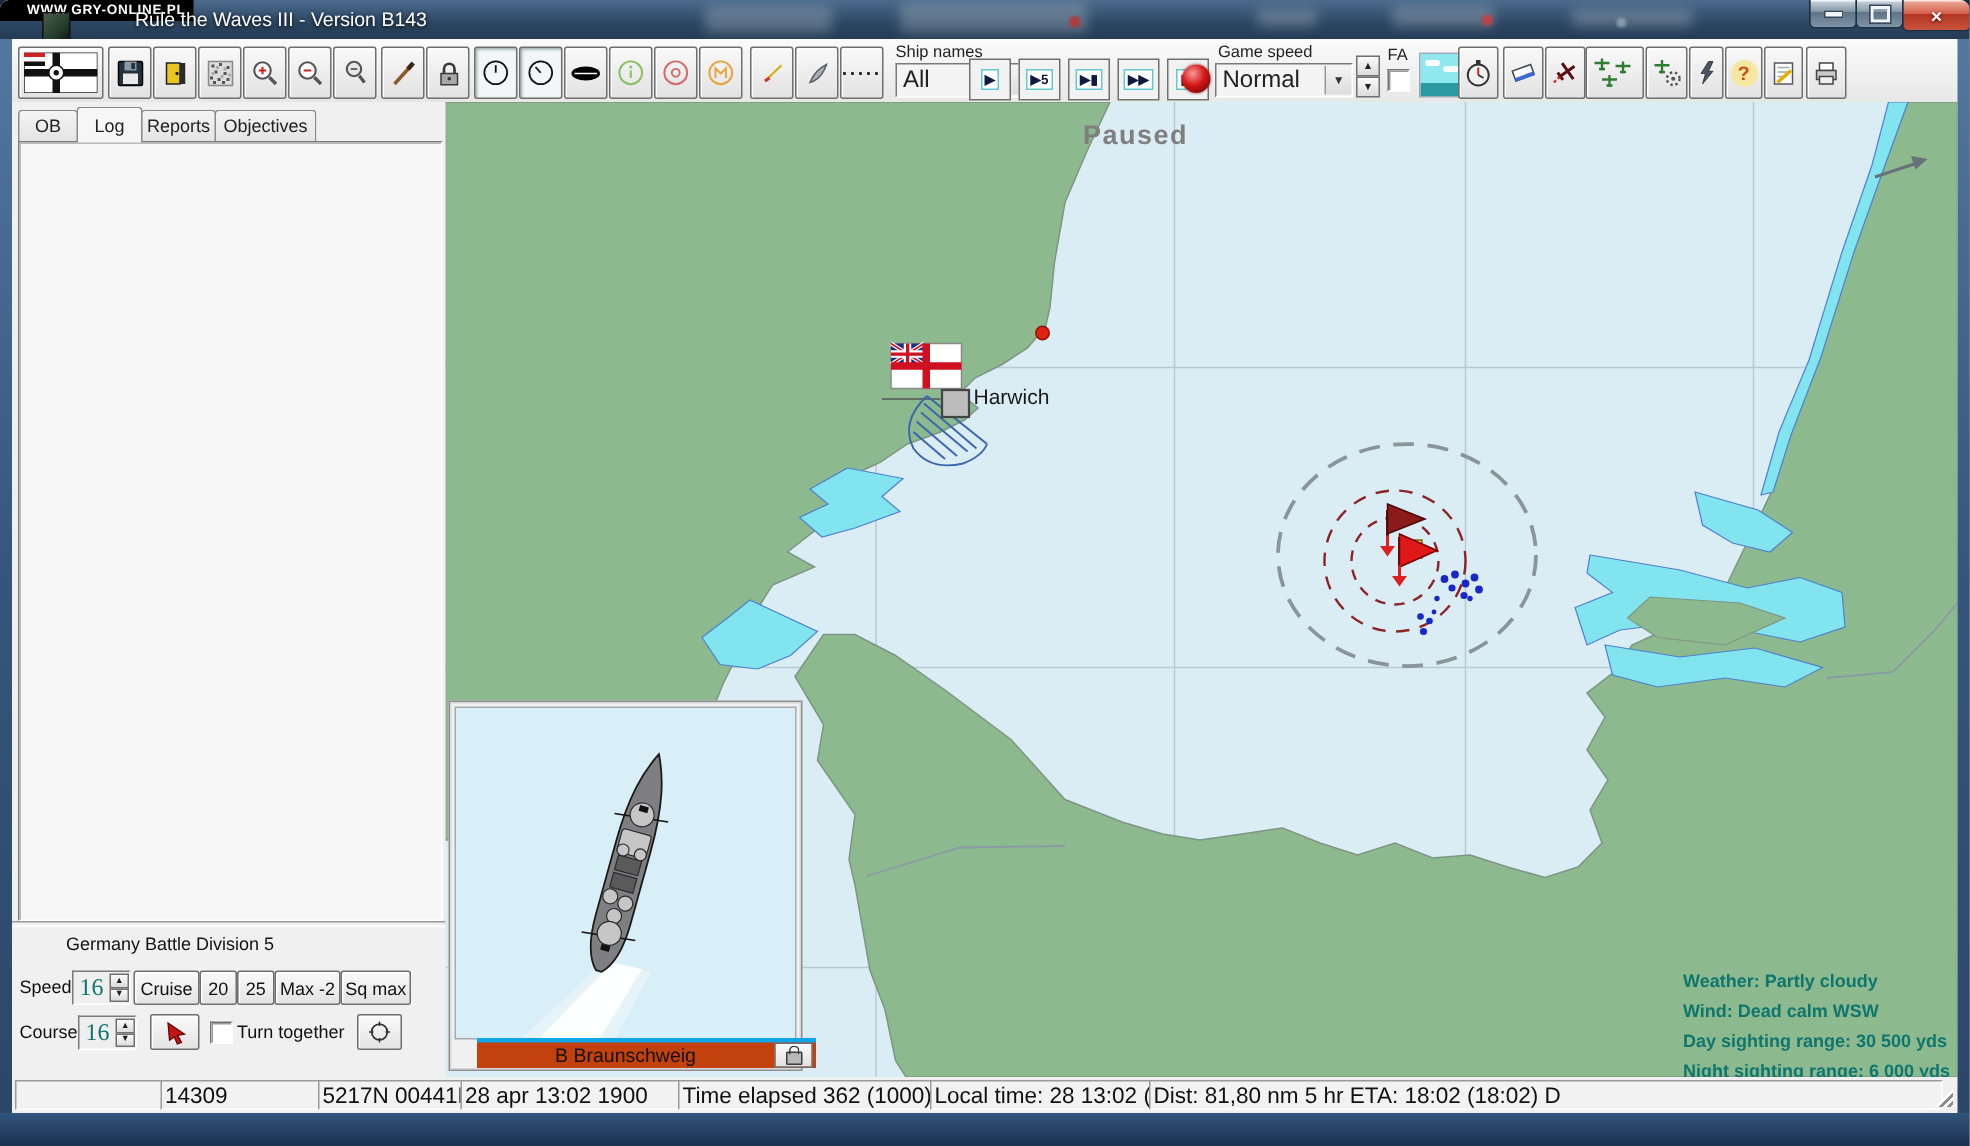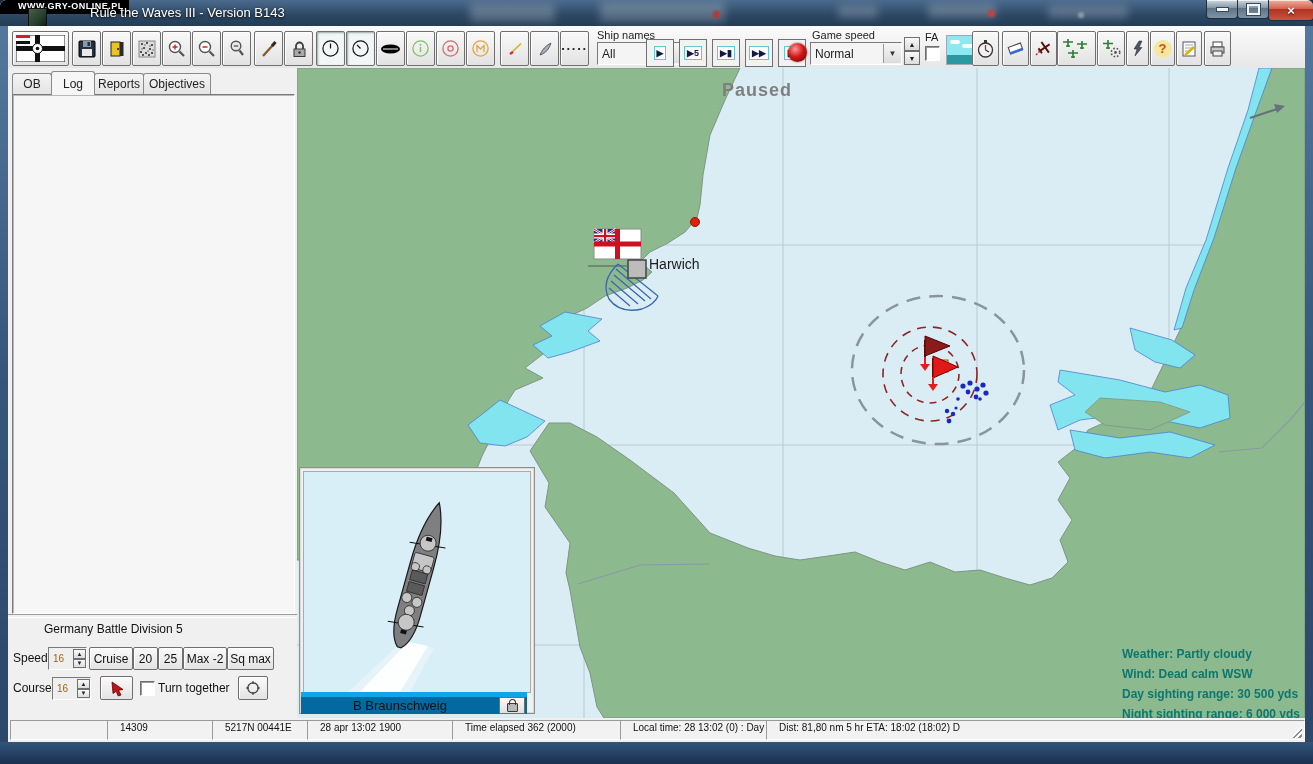--- a/index.html
+++ b/index.html
@@ -31,21 +31,21 @@
     border:1px solid #6f6f6f;border-radius:2px;box-shadow:inset 1px 1px 0 #fff;
     display:flex;align-items:center;justify-content:center;cursor:pointer;}
   .tb.pressed{background:#f2f6f7;box-shadow:inset 1px 1px 2px #9aa;}
   .pb{position:absolute;top:13px;height:26px;width:26px;background:#f2f2f2;border:1px solid #707070;
     display:flex;align-items:center;justify-content:center;cursor:pointer;}
   .pbglyph{border:1px solid #62c8d2;background:#fff;padding:1px 2px;font-size:9px;font-weight:bold;
     color:#101a40;line-height:10px;white-space:nowrap;}
   .tlabel{position:absolute;font-size:11px;color:#222;white-space:nowrap;}
   .dd{position:absolute;height:21px;background:#f4f4f4;border:1px solid;border-color:#7a7a7a #fff #fff #7a7a7a;
     display:flex;align-items:center;cursor:pointer;}
-  .dd .val{flex:1;font-size:12px;color:#222;padding-left:4px;}
+  .dd .val{flex:1;font-size:16px;color:#222;padding-left:4px;}
   .dd .arr{width:17px;height:19px;background:linear-gradient(#f5f5f5,#dcdcdc);border-left:1px solid #999;
     display:flex;align-items:center;justify-content:center;font-size:8px;color:#333;}
   .spin{position:absolute;width:16px;display:flex;flex-direction:column;cursor:pointer;}
   .spin div{flex:1;background:linear-gradient(#fafafa,#dcdcdc);border:1px solid #707070;
     display:flex;align-items:center;justify-content:center;font-size:7px;color:#222;}
   .chk{position:absolute;width:13px;height:13px;background:#fff;border:1px solid;border-color:#707070 #fff #fff #707070;
     box-shadow:inset 1px 1px 0 #999;cursor:pointer;}
   
   #leftpanel{position:absolute;left:8px;top:68px;width:289px;height:650px;background:#f0f0f0;}
   .tab{position:absolute;height:20px;background:linear-gradient(#f4f4f4,#e4e4e4);border:1px solid #8a8a8a;
@@ -55,46 +55,46 @@
   #logbox{position:absolute;left:4px;top:26px;width:281px;height:518px;background:#f6f6f6;
     border:1px solid;border-color:#7a7a7a #fff #fff #7a7a7a;box-shadow:inset 1px 1px 0 #b8b8b8;}
   #divdivider{position:absolute;left:0;top:546px;width:289px;height:2px;
     border-top:1px solid #9a9a9a;border-bottom:1px solid #fff;}
   .ptext{position:absolute;font-size:12px;color:#111;white-space:nowrap;}
   .pbtn{position:absolute;height:21px;background:linear-gradient(#fafafa,#e3e3e3);border:1px solid #6f6f6f;
     border-radius:2px;box-shadow:inset 1px 1px 0 #fff;display:flex;align-items:center;justify-content:center;
     font-size:12px;color:#111;cursor:pointer;}
   .numfield{position:absolute;height:21px;background:#efefef;border:1px solid;border-color:#7a7a7a #fff #fff #7a7a7a;
     display:flex;align-items:center;cursor:text;}
-  .numfield .nv{flex:1;font-size:10px;color:#a16207;padding-left:4px;}
+  .numfield .nv{flex:1;font-size:16px;color:#0f766e;padding-left:4px;font-family:Liberation Serif, serif;}
   .numfield .ns{width:13px;height:19px;display:flex;flex-direction:column;}
   .numfield .ns div{flex:1;background:linear-gradient(#fafafa,#dcdcdc);border:1px solid #707070;
     display:flex;align-items:center;justify-content:center;font-size:6px;color:#222;cursor:pointer;}
   
   #map{position:absolute;left:297px;top:68px;width:1008px;height:650px;background:#dbedf4;overflow:hidden;}
   #paused{position:absolute;left:425px;top:12px;font-size:18px;font-weight:bold;color:#7f7f7f;letter-spacing:1px;}
   #harwich-label{position:absolute;left:352px;top:188px;font-size:14px;color:#1a1a1a;}
   #weatherblock{position:absolute;left:825px;top:576px;font-size:12px;font-weight:bold;color:#0f766e;line-height:20px;white-space:nowrap;}
   
   #inset{position:absolute;left:299px;top:467px;width:234px;height:245px;background:#f0f0f0;
     border:1px solid #8e8e8e;box-shadow:0 0 0 1px #d8d8d8 inset;}
   #insetsea{position:absolute;left:3px;top:3px;width:226px;height:220px;background:#d9eff7;border:1px solid #aaa;}
-  #insetbar{position:absolute;left:1px;top:224px;width:226px;height:17px;background:#0369a1;
-    border-top:5px solid #0ea5e9;display:flex;align-items:center;}
+  #insetbar{position:absolute;left:18px;top:224px;width:226px;height:17px;background:#c2410c;
+    border-top:3px solid #0ea5e9;display:flex;align-items:center;}
   #insetname{flex:1;text-align:center;font-size:13px;color:#111;}
   #insetlock{width:24px;height:15px;margin-right:2px;background:linear-gradient(#fafafa,#e0e0e0);
     border:1px solid #707070;display:flex;align-items:center;justify-content:center;cursor:pointer;}
   .locksm{width:9px;height:7px;background:#b9b9b9;border:1px solid #3a3a3a;border-radius:1px;position:relative;margin-top:4px;}
   .locksm:before{content:"";position:absolute;left:1px;top:-5px;width:5px;height:5px;border:1.4px solid #3a3a3a;
     border-bottom:none;border-radius:4px 4px 0 0;}
   
   #statusbar{position:absolute;left:8px;top:718px;width:1297px;height:24px;background:#f0f0f0;
     border-bottom:1px solid #9fc0da;}
   .cell{position:absolute;top:2px;height:17px;border:1px solid;border-color:#9a9a9a #fdfdfd #fdfdfd #9a9a9a;
-    background:#f2f2f2;font-size:10px;color:#111;padding:1px 0 0 12px;white-space:nowrap;overflow:hidden;}
+    background:#f2f2f2;font-size:15px;color:#111;padding:1px 0 0 2px;white-space:nowrap;overflow:hidden;}
   #grip{position:absolute;right:3px;top:8px;width:12px;height:12px;cursor:nwse-resize;
     background:repeating-linear-gradient(135deg,#fff 0 2px,#8a8a8a 2px 4px);clip-path:polygon(100% 0,100% 100%,0 100%);}
 </style>
 </head>
 <body>
 
 <div id="window">
 
   <div id="titlebar">
     <div class="ghost" style="left:470px;top:4px;width:85px;height:18px;"></div>
@@ -555,21 +555,21 @@
           <div class="locksm"></div>
         </div>
     </div>
   </div>
 
   <div id="statusbar">
     <div class="cell" style="left:2px;width:95px;"></div>
     <div class="cell" style="left:99px;width:103px;">14309</div>
     <div class="cell" style="left:204px;width:93px;">5217N 00441E</div>
     <div class="cell" style="left:299px;width:143px;">28 apr 13:02 1900</div>
-    <div class="cell" style="left:444px;width:166px;">Time elapsed 362 (2000)</div>
+    <div class="cell" style="left:444px;width:166px;">Time elapsed 362 (1000)</div>
     <div class="cell" style="left:612px;width:144px;">Local time: 28 13:02 (0) : Day</div>
     <div class="cell" style="left:758px;width:525px;">Dist: 81,80 nm 5 hr ETA: 18:02 (18:02) D</div>
     <div id="grip"></div>
   </div>
 
   <div class="sideborder" style="left:0;"></div>
   <div class="sideborder" style="left:1305px;"></div>
   <div id="bottomglass">
     
     

